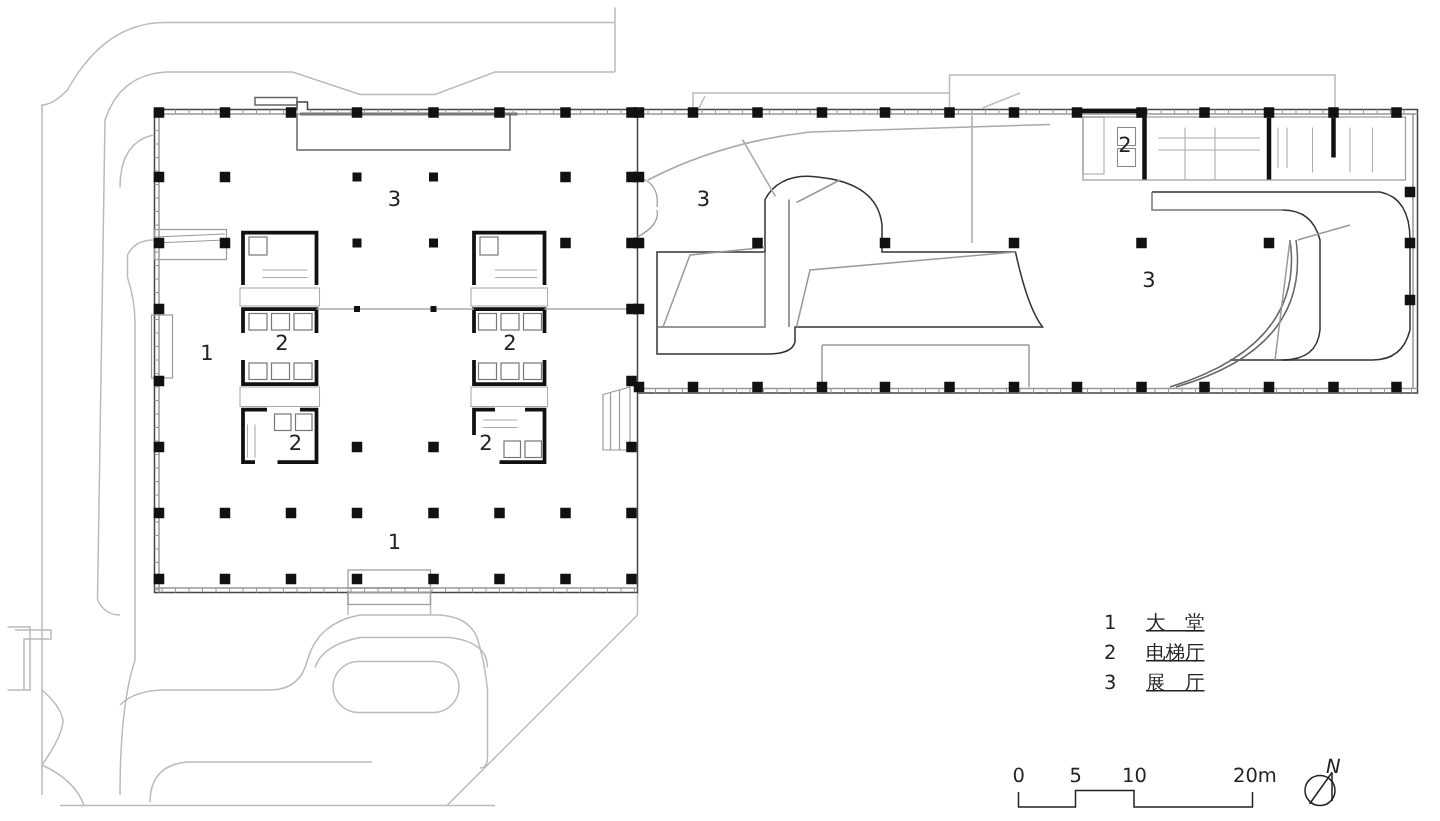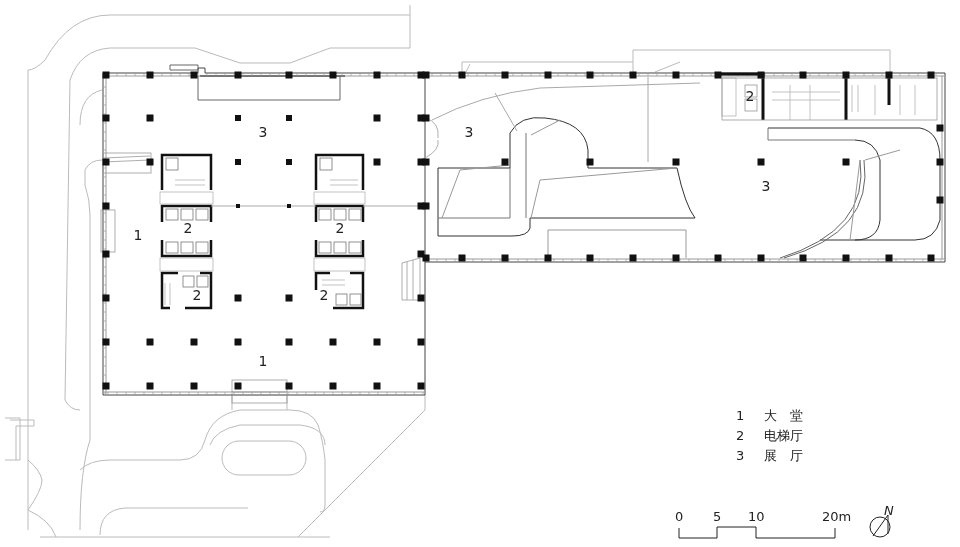--- a/index.html
+++ b/index.html
@@ -2,21 +2,21 @@
 <html><head>
 <meta charset="utf-8">
 <style>
   html,body{margin:0;padding:0;background:#ffffff;}
   body{width:960px;height:547px;overflow:hidden;position:relative;font-family:"DejaVu Sans","Liberation Sans",sans-serif;}
   #plan{position:absolute;left:0;top:0;width:960px;height:547px;}
   .room-label{font-family:"DejaVu Sans",sans-serif;font-size:14px;fill:#222;}
   .legend{position:absolute;left:736px;top:406px;font-size:13px;color:#222;line-height:20px;}
   .legend-row{display:flex;gap:0;}
   .legend-num{width:28px;display:inline-block;}
-  .legend-text{display:inline-block;letter-spacing:0px;}
+  .legend-text{display:inline-block;letter-spacing:0px;text-decoration:underline;}
   .scale-label{font-family:"DejaVu Sans",sans-serif;font-size:13px;fill:#222;}
 </style>
 </head>
 <body>
 
 <svg id="plan" viewBox="0 0 960 547" xmlns="http://www.w3.org/2000/svg">
 
   <g fill="none" stroke="#bbbbbb" stroke-width="1">
 
     <path d="M410 15 L110 15 Q70 15 45 60 Q35 70 28 70 L28 530"></path>

